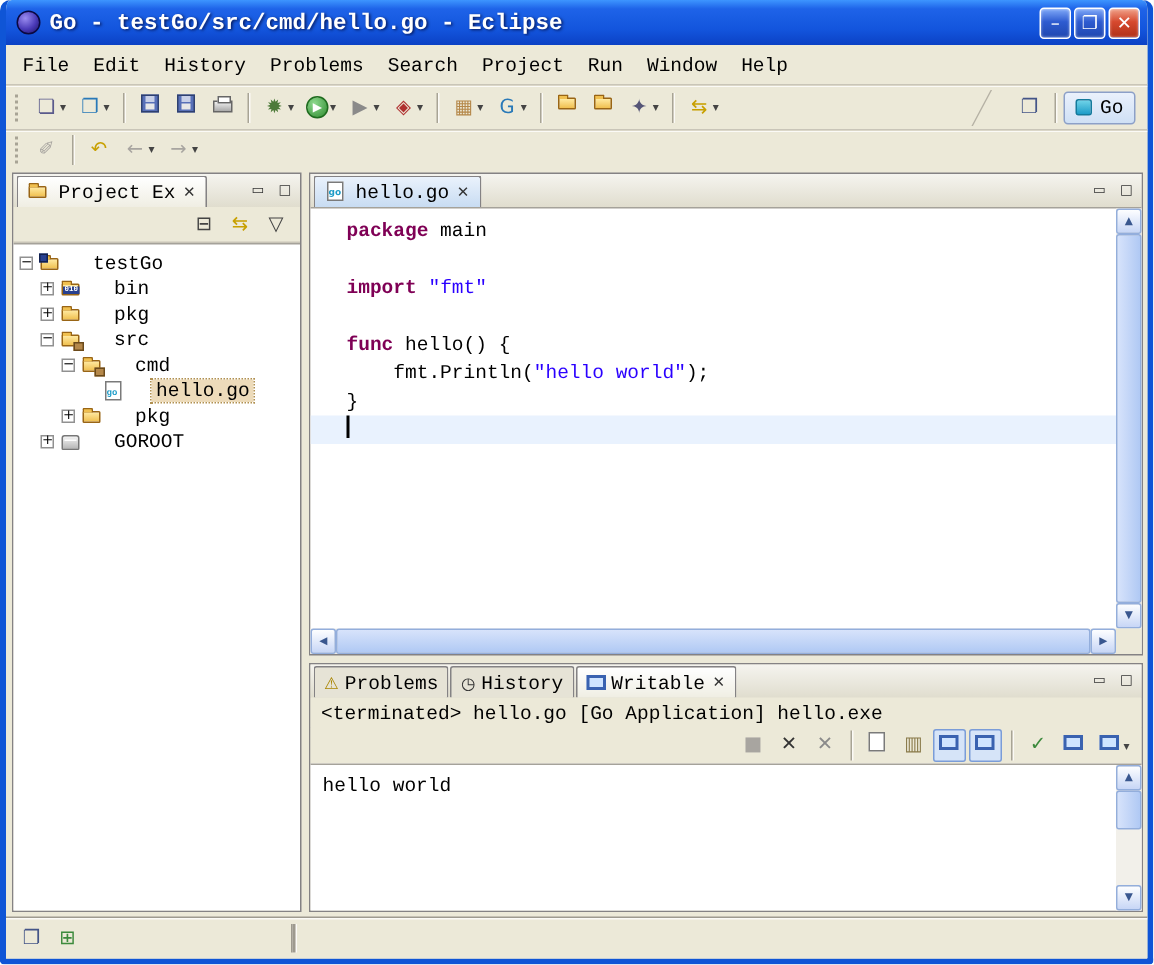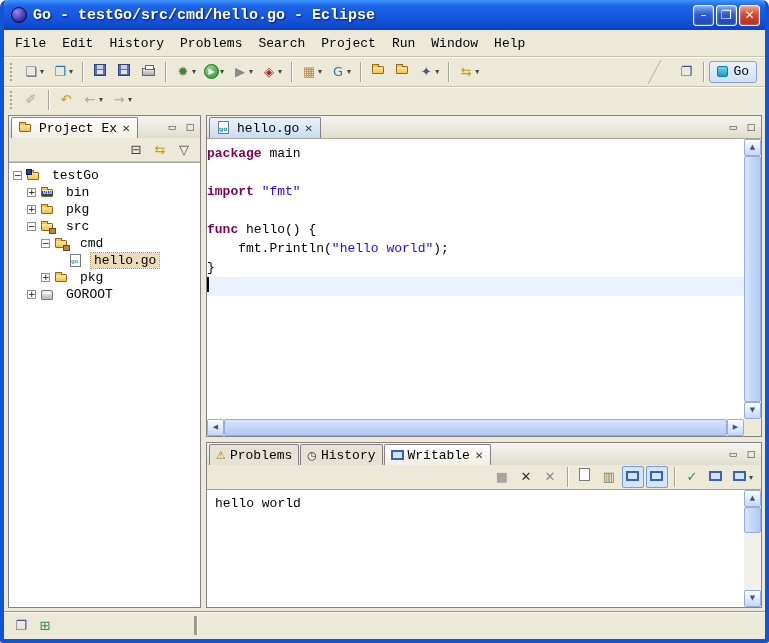--- a/index.html
+++ b/index.html
@@ -75,21 +75,21 @@
 
   .view-toolbar{height:24px;flex:0 0 24px;display:flex;align-items:center;justify-content:flex-end;
     padding:0 4px;background:#ECE9D8;border-bottom:1px solid #C9C5B8;}
 
   
   .tree{flex:1;background:#fff;overflow:hidden;padding-top:4px;font-size:13px;border-top:1px solid #A5A29A;}
   .trow{display:flex;align-items:center;height:17px;white-space:nowrap;}
   .handle{width:9px;height:9px;flex:0 0 9px;border:1px solid #919191;background:#fff;font-size:9px;
     line-height:7px;text-align:center;margin-right:4px;font-family:"DejaVu Sans",sans-serif;}
   .handle.none{visibility:hidden;}
-  .tlabel-text{padding:0 3px;margin-left:6px;}
+  .tlabel-text{padding:0 3px;margin-left:16px;}
   .trow.selected .tlabel-text{background:var(--selection);outline:1px dotted #B09050;}
 
   .tico{position:relative;width:17px;height:16px;flex:0 0 17px;display:inline-block;}
   .fold{position:absolute;left:1px;top:4px;width:12px;height:8px;
     background:linear-gradient(#FFE9A0,#F0C050);border:1px solid #996515;border-radius:1px;}
   .fold::before{content:"";position:absolute;left:-1px;top:-3px;width:5px;height:2px;background:#F0C050;
     border:1px solid #996515;border-bottom:none;border-radius:1px 1px 0 0;}
   .deco-proj{position:absolute;left:0;top:1px;width:6px;height:6px;background:#28408F;border:1px solid #102050;}
   .deco-bin{position:absolute;left:2px;top:6px;font-size:5px;line-height:5px;color:#fff;background:#28408F;
     padding:0 1px;font-weight:bold;font-style:normal;}
@@ -105,21 +105,21 @@
   .flop::after{content:"";position:absolute;left:2px;bottom:1px;width:6px;height:4px;background:#E8E8E8;}
   .prn{width:13px;height:8px;background:linear-gradient(#EEE,#AAA);border:1px solid #666;position:relative;
     display:inline-block;margin-top:2px;}
   .prn::before{content:"";position:absolute;left:2px;top:-4px;width:7px;height:3px;background:#fff;border:1px solid #666;}
   .mon{width:13px;height:10px;background:#CFE4FF;border:2px solid #3A62B0;display:inline-block;}
 
   
   .editor-body{flex:1;position:relative;background:#fff;min-height:0;border-top:1px solid #A5A29A;}
   .code{position:absolute;left:0;top:0;right:17px;bottom:17px;overflow:hidden;padding-top:5px;
     font-size:13px;line-height:19px;}
-  .code-line{height:19px;white-space:pre;}
+  .code-line{height:19px;padding-left:24px;white-space:pre;}
   .code-line.current{background:var(--current-line);}
   .tok-keyword{color:var(--keyword);font-weight:bold;}
   .tok-string{color:var(--string);}
   .tok-plain{color:#000;}
   .caret{display:inline-block;width:2px;height:15px;background:#000;vertical-align:-2px;}
 
   .vscroll{position:absolute;top:0;right:0;bottom:17px;width:17px;background:#F2F0EA;}
   .console-body .vscroll{bottom:0;}
   .hscroll{position:absolute;left:0;right:17px;bottom:0;height:17px;background:#F2F0EA;display:flex;}
   .corner{position:absolute;right:0;bottom:0;width:17px;height:17px;background:#ECE9D8;}
@@ -426,20 +426,21 @@
               <span>History</span>
             </span>
             <span class="view-tab active">
               <span class="vt-icon">
                 <i class="mon"></i>
               </span>
               <span>Writable</span>
               <span class="tab-close">✕</span>
             </span>
           </div>
+        <div class="console-header">&lt;terminated&gt; hello.go [Go Application] hello.exe</div>
         <div class="console-toolbar" id="console-toolbar">
             <span class="tbtn disabled">
               <span class="glyph" style="color: rgb(154, 154, 154);">■</span>
             </span>
             <span class="tbtn">
               <span class="glyph" style="color: rgb(51, 51, 51);">✕</span>
             </span>
             <span class="tbtn">
               <span class="glyph" style="color: rgb(138, 138, 138);">✕</span>
             </span>

